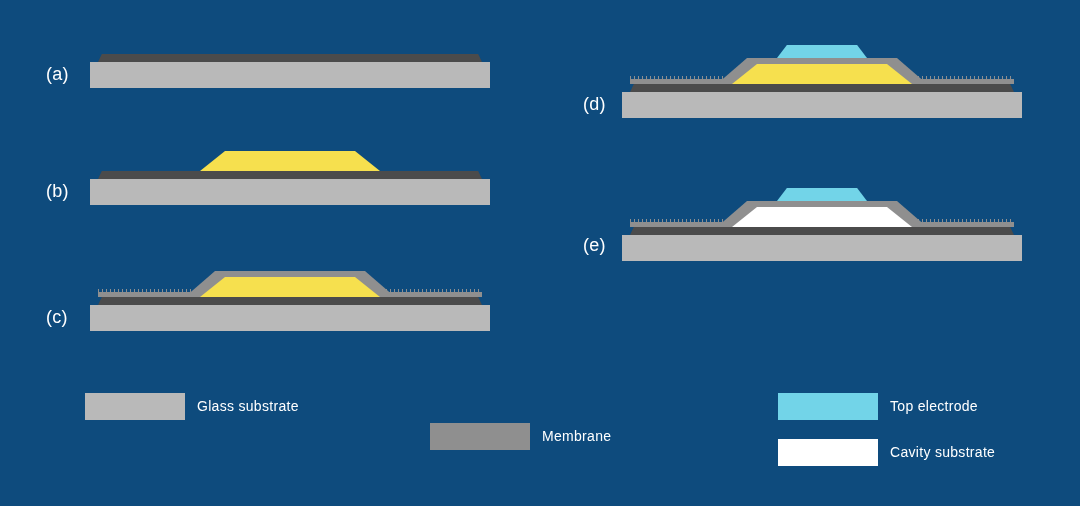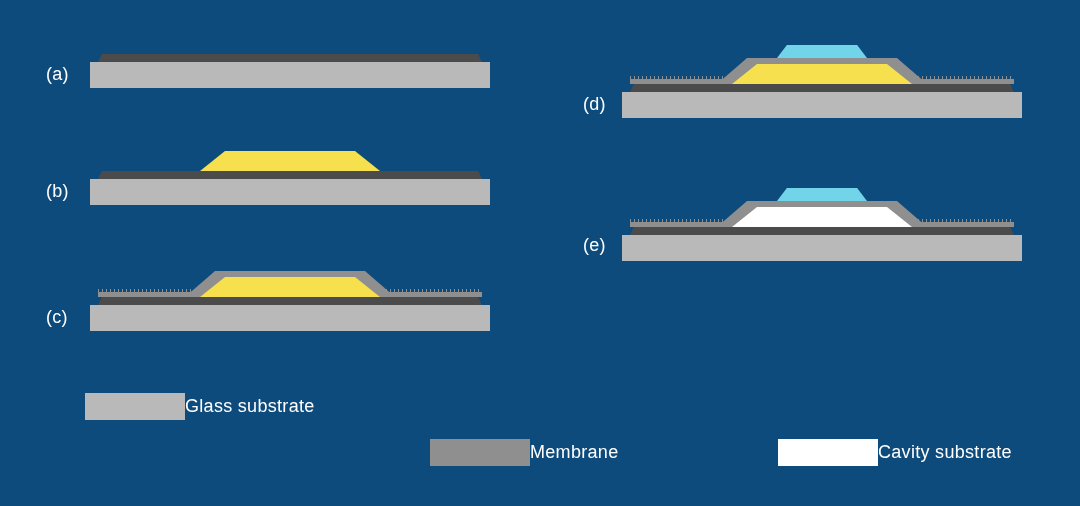--- a/index.html
+++ b/index.html
@@ -77,23 +77,23 @@
     display:flex;align-items:center;
     height:28px;
   }
   .swatch{
     display:inline-block;
     width:100px;height:27px;
     flex:0 0 100px;
   }
   .legend-label{
     color:var(--c-text);
-    font-size:18px;
+    font-size:14px;
     letter-spacing:.3px;
-    margin-left:0;
+    margin-left:12px;
     white-space:nowrap;
   }
 </style>
 </head>
 <body>
 
 <div class="canvas">
 
   <span class="step-label" style="left:46px;top:64px">(a)</span>
   <div class="device" style="left:90px;top:8px">
@@ -135,23 +135,27 @@
     <div class="layer mem-bump"></div>
     <div class="layer cavity-bump"></div>
     <div class="layer top-elec"></div>
   </div>
 
   <div class="legend-item" style="left:85px;top:392px">
     <span class="swatch" style="background:var(--c-glass_substrate)"></span>
     <span class="legend-label">Glass substrate</span>
   </div>
 
-  <div class="legend-item" style="left:430px;top:438px">
+  <div class="legend-item" style="left:430px;top:422px">
     <span class="swatch" style="background:var(--c-membrane)"></span>
     <span class="legend-label">Membrane</span>
   </div>
 
+  <div class="legend-item" style="left:778px;top:392px">
+    <span class="swatch" style="background:var(--c-top_electrode)"></span>
+    <span class="legend-label">Top electrode</span>
+  </div>
   <div class="legend-item" style="left:778px;top:438px">
     <span class="swatch" style="background:var(--c-cavity)"></span>
     <span class="legend-label">Cavity substrate</span>
   </div>
 
 </div>
 
 </body></html>

